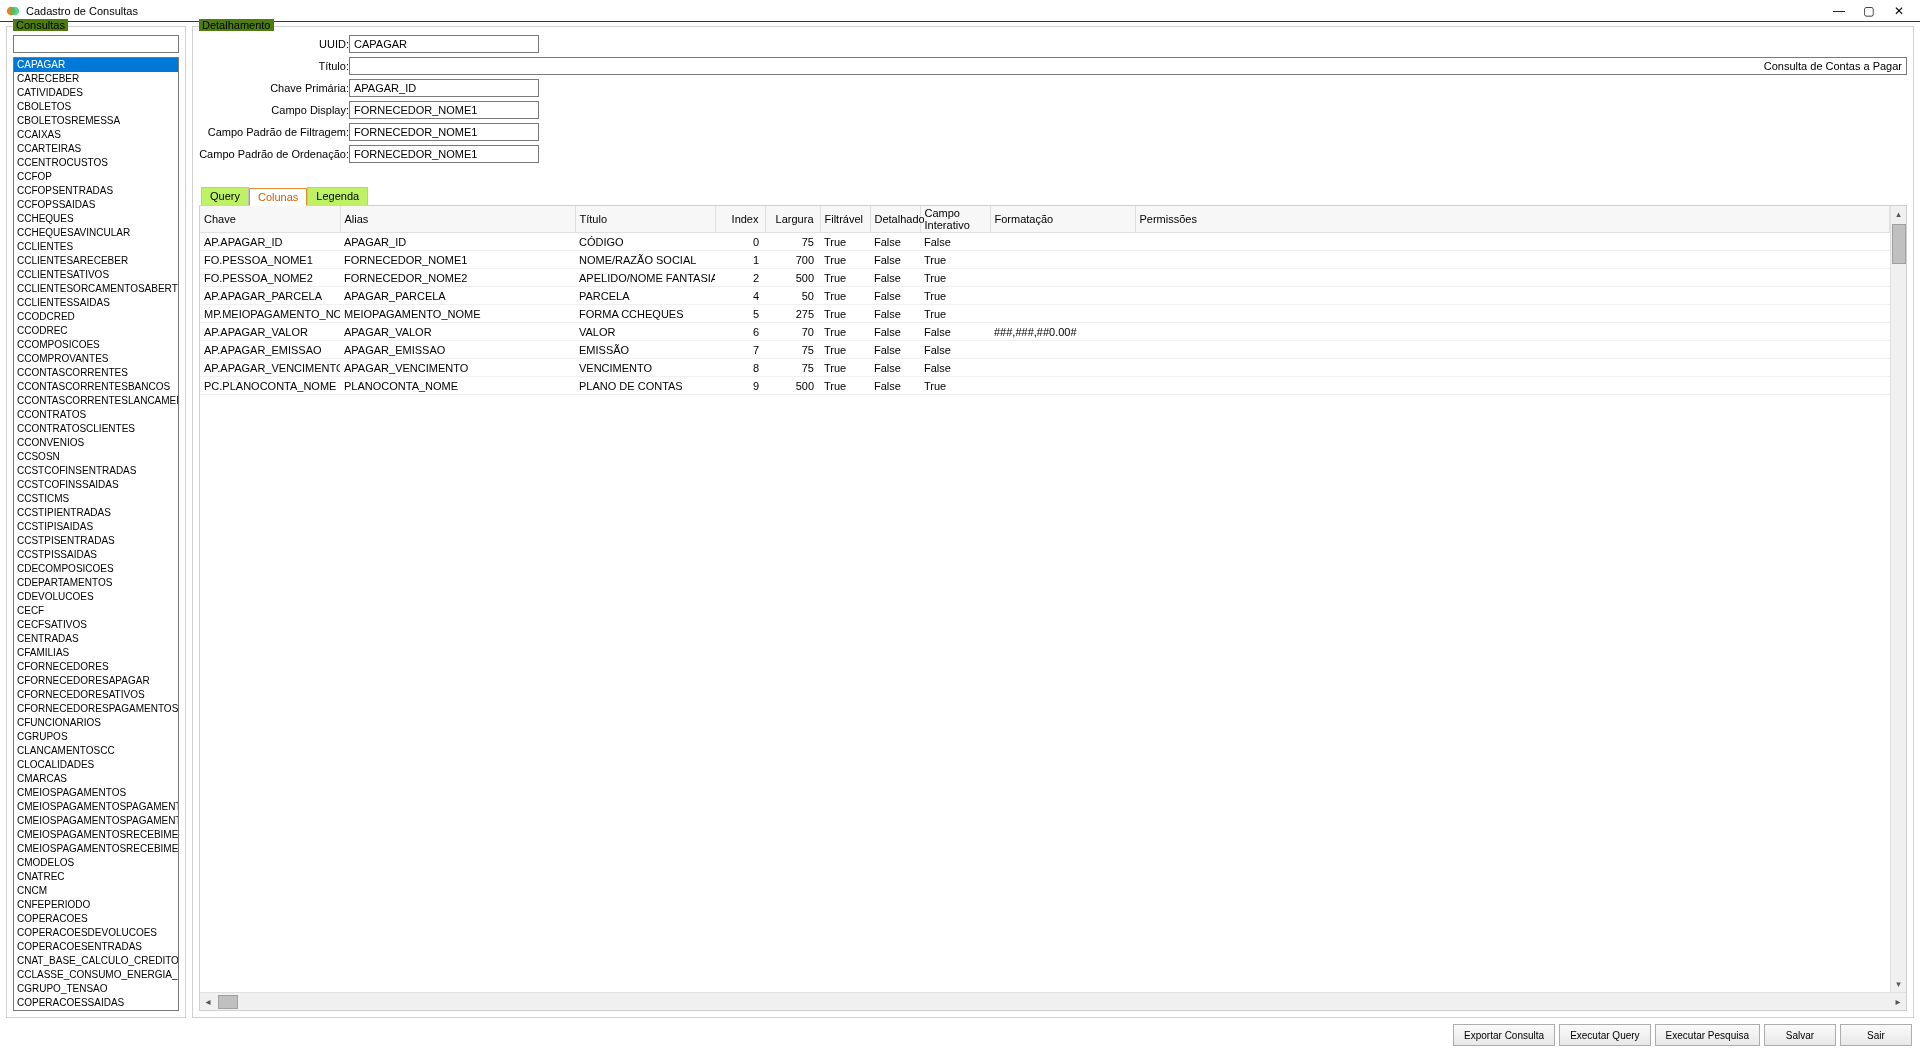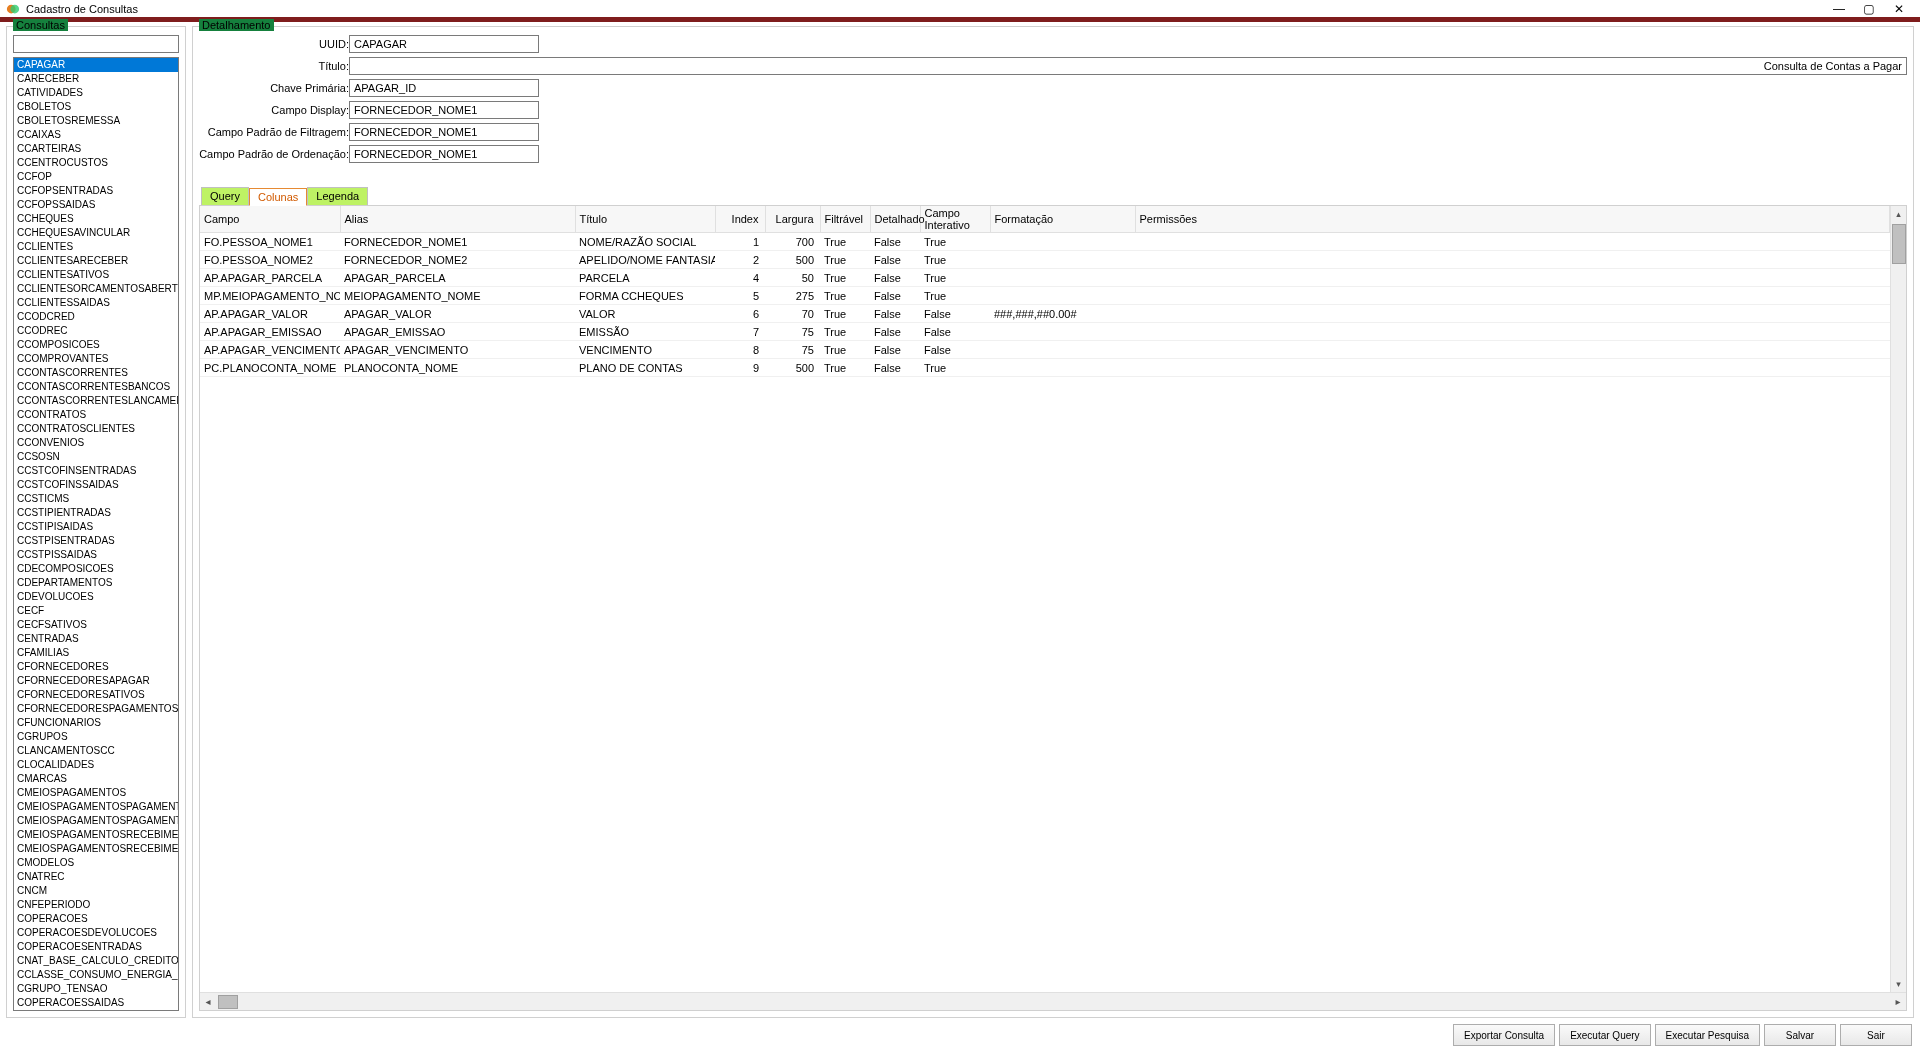--- a/index.html
+++ b/index.html
@@ -1,23 +1,23 @@
 <!DOCTYPE html>
 <html><head>
 <meta charset="utf-8">
 <style>
 * { box-sizing: border-box; margin: 0; padding: 0; }
 body { font-family: "Segoe UI", Tahoma, sans-serif; font-size: 11px; background: #fff; color: #000; overflow: hidden; }
-.titlebar { display: flex; align-items: center; height: 22px; padding: 0 6px; border-bottom: 5px solid #7f1d1d; }
+.titlebar { display: flex; align-items: center; height: 22px; padding: 0 6px; border-bottom: 1px solid #7f1d1d; }
 .titlebar .app-icon { width: 14px; height: 14px; margin-right: 6px; }
 .titlebar .title { flex: 1; font-size: 11px; }
 .titlebar .win-btn { width: 30px; height: 18px; display: flex; align-items: center; justify-content: center; font-size: 12px; cursor: default; }
 .body-area { display: flex; height: calc(100vh - 22px - 34px); padding: 4px 6px 0 6px; gap: 6px; }
 .panel { border: 1px solid #d0d0d0; position: relative; padding: 8px 6px 6px 6px; display: flex; flex-direction: column; }
-.panel-legend { position: absolute; top: -8px; left: 6px; background: #15803d; padding: 0 3px; font-size: 11px; }
+.panel-legend { position: absolute; top: -8px; left: 6px; background: #4d7c0f; padding: 0 3px; font-size: 11px; }
 .left-panel { width: 180px; }
 .right-panel { flex: 1; }
 .search-box { height: 18px; border: 1px solid #7a7a7a; margin-bottom: 4px; padding: 1px 2px; font-size: 11px; }
 .list-wrap { flex: 1; border: 1px solid #7a7a7a; overflow: hidden; display: flex; }
 .list-inner { flex: 1; overflow-y: scroll; overflow-x: hidden; }
 .list-item { padding: 0 3px; height: 14px; line-height: 14px; white-space: nowrap; overflow: hidden; cursor: default; font-size: 10px; }
 .list-item.selected { background: #0078d7; color: #fff; }
 .list-inner::-webkit-scrollbar { width: 16px; }
 .list-inner::-webkit-scrollbar-track { background: #f0f0f0; }
 .list-inner::-webkit-scrollbar-thumb { background: #c0c0c0; border: 1px solid #a0a0a0; }
@@ -189,34 +189,46 @@
               <col style="width:50px">
                 <col style="width:55px">
                 <col style="width:50px">
               <col style="width:50px">
                 <col style="width:70px">
                 <col style="width:145px">
                 <col>
             </colgroup>
             <thead>
               <tr>
-                <th>Campo</th>
+                <th>Chave</th>
                 <th>Alias</th>
                 <th>Título</th>
                 <th class="num">Index</th>
                 <th class="num">Largura</th>
                 <th>Filtrável</th>
                 <th>Detalhado</th>
                 <th>Campo Interativo</th>
                 <th>Formatação</th>
                 <th>Permissões</th>
               </tr>
             </thead>
             <tbody id="grid-body">
                 <tr>
+                  <td>AP.APAGAR_ID</td>
+                  <td>APAGAR_ID</td>
+                  <td>CÓDIGO</td>
+                  <td class="num">0</td>
+                  <td class="num">75</td>
+                  <td>True</td>
+                  <td>False</td>
+                  <td>False</td>
+                  <td></td>
+                  <td></td>
+                </tr>
+                <tr>
                   <td>FO.PESSOA_NOME1</td>
                   <td>FORNECEDOR_NOME1</td>
                   <td>NOME/RAZÃO SOCIAL</td>
                   <td class="num">1</td>
                   <td class="num">700</td>
                   <td>True</td>
                   <td>False</td>
                   <td>True</td>
                   <td></td>
                   <td></td>

